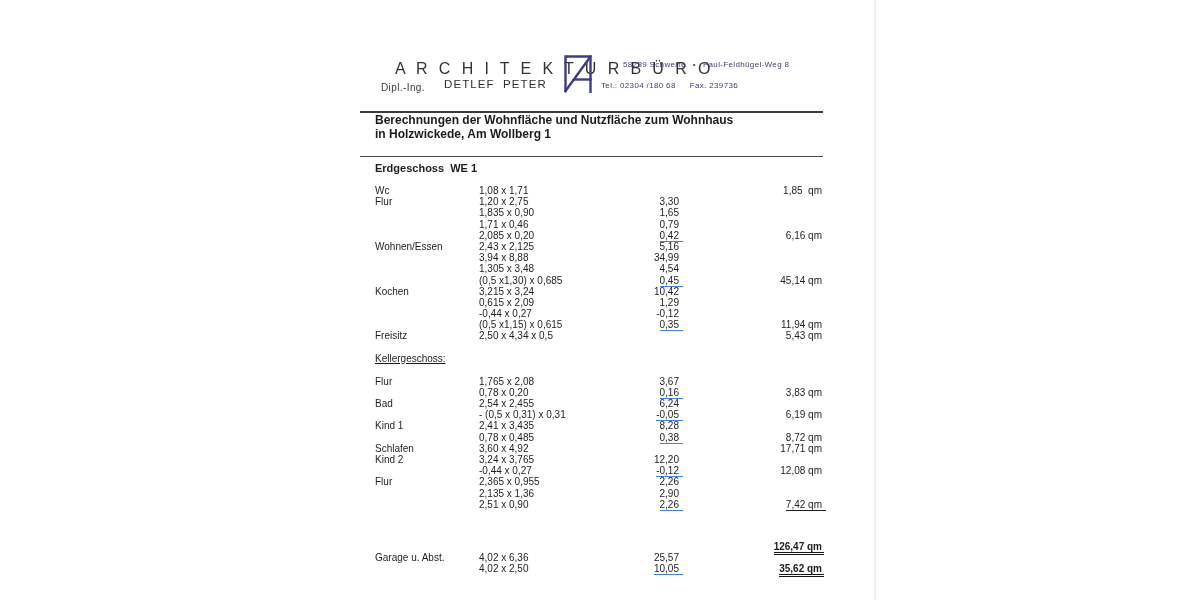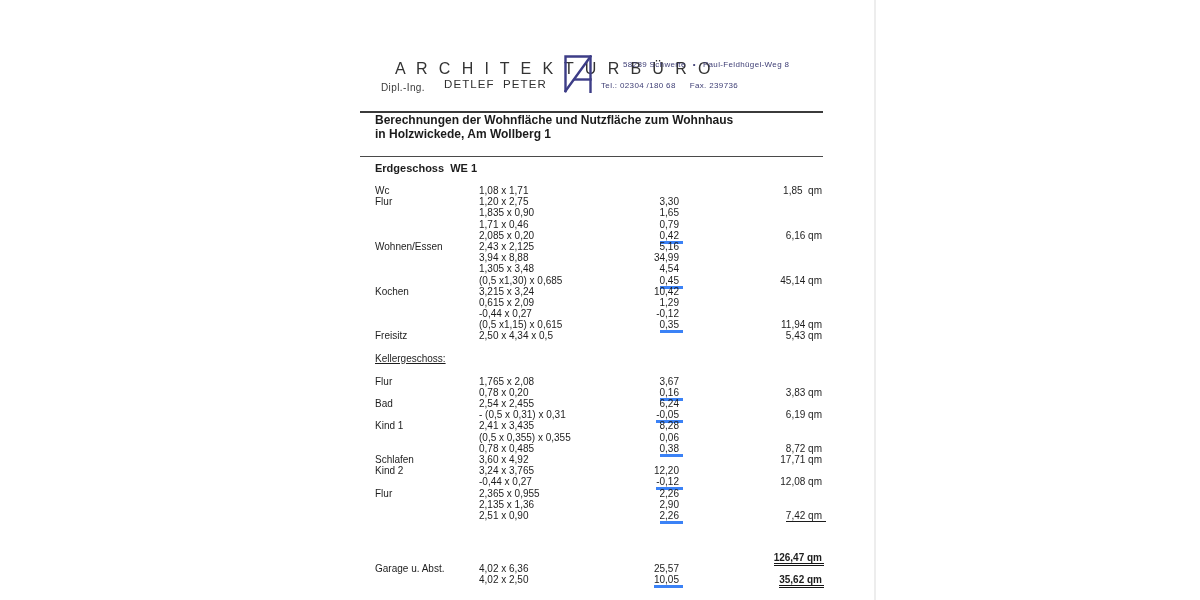--- a/index.html
+++ b/index.html
@@ -36,21 +36,21 @@
   .sec-heading { height:12px; line-height:12px; padding-left:15px; margin-bottom:11px;
                  white-space:pre; }
   .sec-heading.bold      { font-weight:bold; font-size:11px; }
   .sec-heading.underline { text-decoration:underline; }
   .rows {}
   .row  { position:relative; height:11.2px; line-height:11.2px; }
   .c-room  { position:absolute; left:15px;  white-space:pre; }
   .c-expr  { position:absolute; left:119px; white-space:pre; }
   .c-mid   { position:absolute; right:144px; white-space:pre; }
   .c-total { position:absolute; right:1px;   white-space:pre; }
-  .u     { border-bottom:3px solid #3b82f6; padding-right:4px; margin-right:-4px; }
+  .u     { border-bottom:1px solid #3b82f6; padding-right:4px; margin-right:-4px; }
   .sum   { border-bottom:1px solid #1c1c1c; padding-right:4px; margin-right:-4px; }
   .final { font-weight:bold; border-bottom:3px double #151515; padding-right:2px; margin-right:-2px; }
   #sec-eg      { margin-bottom:11px; }
   #sec-summary { margin-top:31px; }
 </style>
 </head>
 <body>
 
 <div id="canvas">
 
@@ -185,24 +185,20 @@
             <span class="c-expr"><span>- (0,5 x 0,31) x 0,31</span></span>
             <span class="c-mid"><span class="u">-0,05</span></span>
             <span class="c-total"><span>6,19 qm</span></span>
           </div>
           <div class="row">
             <span class="c-room"><span>Kind 1</span></span>
             <span class="c-expr"><span>2,41 x 3,435</span></span>
             <span class="c-mid"><span>8,28</span></span>
           </div>
           <div class="row">
-            <span class="c-expr"><span>(0,5 x 0,355) x 0,355</span></span>
-            <span class="c-mid"><span>0,06</span></span>
-          </div>
-          <div class="row">
             <span class="c-expr"><span>0,78 x 0,485</span></span>
             <span class="c-mid"><span class="u">0,38</span></span>
             <span class="c-total"><span>8,72 qm</span></span>
           </div>
           <div class="row">
             <span class="c-room"><span>Schlafen</span></span>
             <span class="c-expr"><span>3,60 x 4,92</span></span>
             <span class="c-total"><span>17,71 qm</span></span>
           </div>
           <div class="row">

